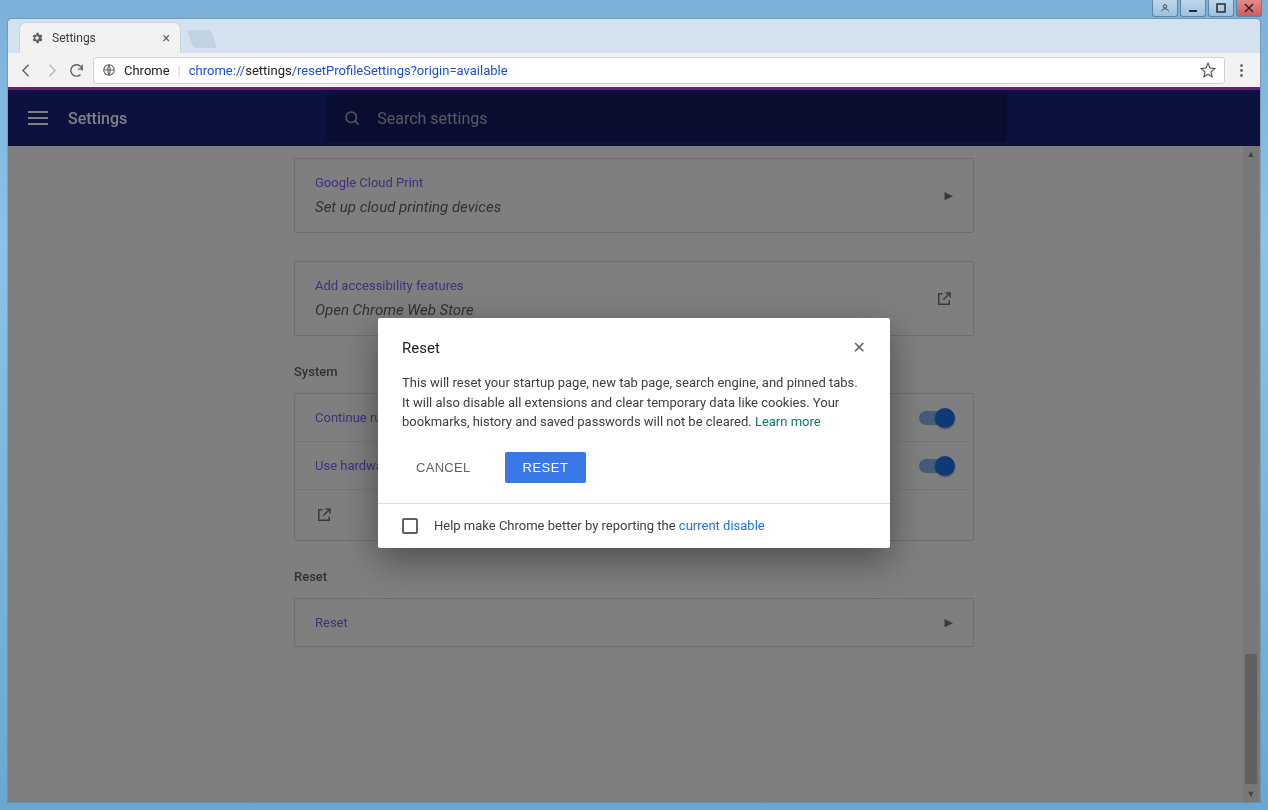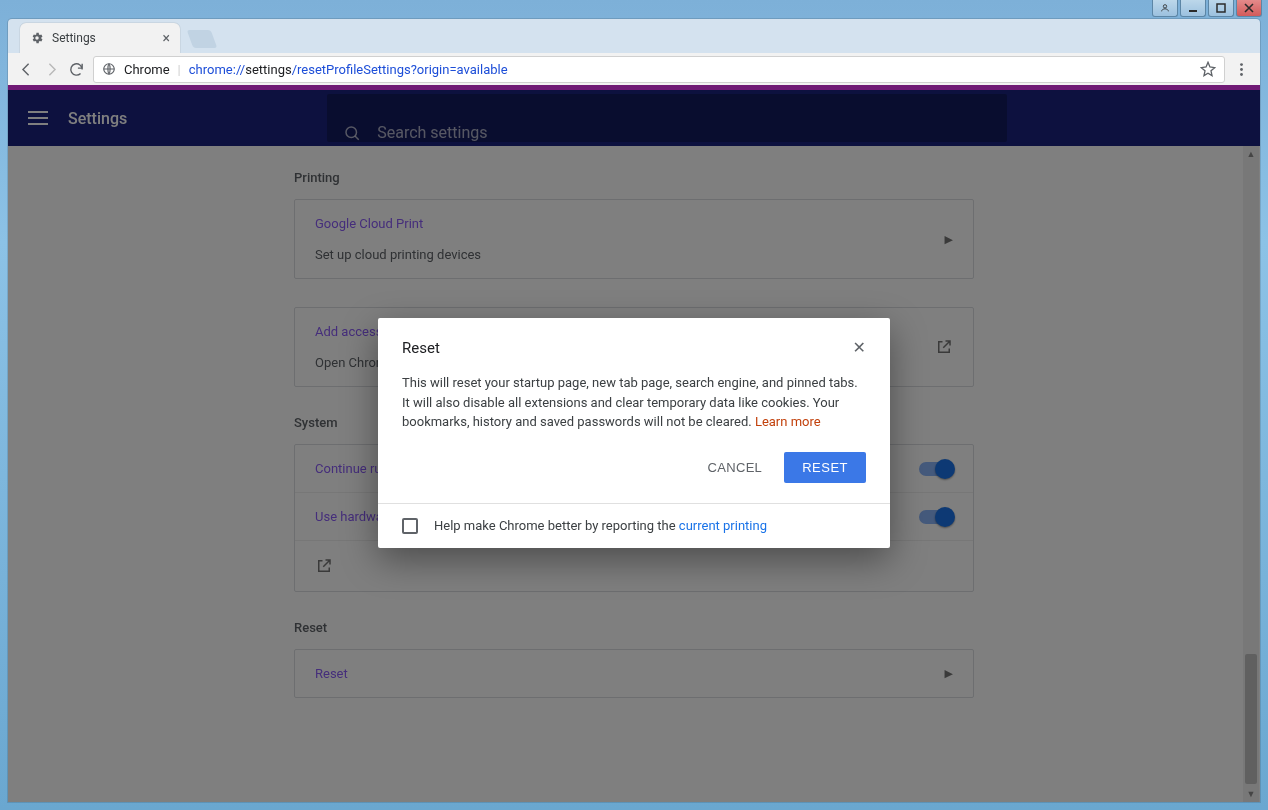--- a/index.html
+++ b/index.html
@@ -13,65 +13,65 @@
 .win-btn.close { background: linear-gradient(#e48a8a,#d25b5b); }
 
 
 .chrome-chrome { position: absolute; left: 8px; right: 8px; top: 19px; bottom: 8px; background: #d4e2ef; border-radius: 4px 4px 0 0; overflow: hidden; box-shadow: 0 0 0 1px rgba(0,0,0,.12); }
 .tabstrip { height: 34px; display: flex; align-items: flex-end; padding-left: 12px; }
 .tab { background: #f2f2f2; height: 30px; display: flex; align-items: center; padding: 0 10px 0 10px; border-radius: 6px 6px 0 0; font-size: 12px; color: #3c4043; position: relative; min-width: 160px; box-shadow: 0 -1px 0 rgba(0,0,0,.05), 1px 0 0 rgba(0,0,0,.05), -1px 0 0 rgba(0,0,0,.05); }
 .tab svg.gear { width: 14px; height: 14px; margin-right: 8px; color: #5f6368; }
 .tab .close { margin-left: auto; color: #5f6368; font-size: 14px; line-height: 1; }
 .newtab { width: 24px; height: 18px; background: #c1d3e3; margin-left: 10px; transform: skewX(20deg); border-radius: 3px; margin-bottom: 5px; }
 
-.toolbar { height: 37px; background: #f2f2f2; display: flex; align-items: center; padding: 0 10px; gap: 8px; border-bottom: 5px solid #701a75; }
+.toolbar { height: 37px; background: #f2f2f2; display: flex; align-items: center; padding: 0 10px; gap: 8px; border-bottom: 3px solid #701a75; }
 .nav-ico { width: 17px; height: 17px; color: #5f6368; display: flex; align-items: center; justify-content: center; }
 .nav-ico.disabled { color: #b9b9b9; }
 .omnibox { flex: 1; height: 27px; border: 1px solid #d0d0d0; border-radius: 3px; background: #fff; display: flex; align-items: center; padding: 0 8px; font-size: 13px; color: #3c4043; gap: 8px; }
 .omnibox .globe { width: 14px; height: 14px; color: #5f6368; }
 .omnibox .scheme { color: #202124; }
 .omnibox .url-grey { color: #1d4ed8; }
 .omnibox .url-dark { color: #202124; }
 .omnibox .star { margin-left: auto; color: #5f6368; }
 .toolbar .menu { color: #5f6368; }
 
 
 .page { position: absolute; left: 0; right: 0; top: 71px; bottom: 0; background: #fff; }
 .app-header { height: 56px; background: #1a237e; display: flex; align-items: center; padding: 0 20px; gap: 20px; color: #fff; }
 .app-header .hamburger { width: 20px; height: 14px; display: flex; flex-direction: column; justify-content: space-between; }
 .app-header .hamburger span { height: 2px; background: #fff; }
 .app-header .title { font-size: 16px; font-weight: 500; }
-.app-header .search { margin-left: 180px; flex: 0 0 680px; height: 48px; background: rgba(0,0,0,.25); border-radius: 2px; display: flex; align-items: flex-end; padding: 0 16px; gap: 16px; color: rgba(255,255,255,.65); }
+.app-header .search { margin-left: 180px; flex: 0 0 680px; height: 48px; background: rgba(0,0,0,.25); border-radius: 2px; display: flex; align-items: center; padding: 0 16px; gap: 16px; color: rgba(255,255,255,.65); }
 .app-header .search svg { width: 18px; height: 18px; }
 
 .content { position: absolute; left: 0; right: 0; top: 56px; bottom: 0; overflow-y: auto; }
 .content-inner { width: 680px; margin: 0 auto; padding: 12px 0 40px; }
 .section-label { font-size: 13px; font-weight: 500; color: #5f6368; margin: 12px 0 14px; }
 .card { background: #fff; border: 1px solid #dadce0; border-radius: 2px; margin-bottom: 28px; }
 .row { padding: 16px 20px; display: flex; align-items: center; border-top: 1px solid #eee; position: relative; }
 .row:first-child { border-top: none; }
 .row .txt { flex: 1; }
 .row .ttl { font-size: 13px; color: #8b5cf6; }
-.row .sub { font-size: 13px; color: #5f6368; margin-top: 16px; }
+.row .sub { font-size: 15px; color: #5f6368; margin-top: 8px; font-style: italic; }
 .row .chev { color: #757575; font-size: 11px; }
 .ext-icon { width: 18px; height: 18px; color: #757575; }
 .toggle { width: 34px; height: 14px; background: #8ab4f8; border-radius: 7px; position: relative; }
 .toggle::after { content: ""; position: absolute; right: -2px; top: -3px; width: 20px; height: 20px; background: #1a73e8; border-radius: 50%; box-shadow: 0 1px 2px rgba(0,0,0,.4); }
 
 
 .scrim { position: absolute; inset: 0; background: rgba(0,0,0,.5); }
 
 
 .dialog { position: absolute; width: 512px; left: 50%; transform: translateX(-50%); top: 228px; background: #fff; border-radius: 2px; box-shadow: 0 12px 36px rgba(0,0,0,.4); }
 .dialog .hdr { padding: 20px 24px 8px; display: flex; align-items: center; }
 .dialog .hdr .t { font-size: 15px; color: #202124; }
 .dialog .hdr .x { margin-left: auto; color: #5f6368; font-size: 16px; }
 .dialog .body { padding: 8px 24px 0; font-size: 13px; color: #3c4043; line-height: 1.5; }
-.dialog .body a { color: #c2410c; text-decoration: none; }
-.dialog .actions { padding: 20px 24px 20px; display: flex; justify-content: flex-end; gap: 8px; }
+.dialog .body a { color: #0f766e; text-decoration: none; }
+.dialog .actions { padding: 20px 24px 20px; display: flex; justify-content: flex-start; gap: 20px; }
 .btn-flat { background: transparent; border: none; padding: 8px 14px; font-size: 13px; font-weight: 500; color: #5f6368; letter-spacing: .3px; cursor: pointer; border-radius: 2px; }
 .btn-primary { background: #3b78e7; color: #fff; border: none; padding: 8px 18px; font-size: 13px; font-weight: 500; letter-spacing: .5px; cursor: pointer; border-radius: 2px; }
 .dialog .footer { border-top: 1px solid #e0e0e0; padding: 14px 24px; display: flex; align-items: center; gap: 16px; font-size: 13px; color: #3c4043; }
 .dialog .footer a { color: #1a73e8; text-decoration: none; }
 .chk { width: 16px; height: 16px; border: 2px solid #5f6368; border-radius: 2px; }
 
 
 .page .scrollbar { position: absolute; right: 1px; top: 56px; bottom: 0; width: 16px; background: #f1f1f1; }
 .page .scrollbar .thumb { position: absolute; left: 2px; right: 2px; bottom: 18px; height: 130px; background: #c1c1c1; border-radius: 2px; }
 .page .scrollbar .arr { position: absolute; left: 0; right: 0; height: 16px; display: flex; align-items: center; justify-content: center; color: #8a8a8a; font-size: 9px; }
@@ -170,21 +170,20 @@
           <svg viewBox="0 0 24 24" fill="none" stroke="currentColor" stroke-width="2">
               <circle cx="11" cy="11" r="7"></circle>
               <path d="M21 21l-5-5"></path>
             </svg>
           <span>Search settings</span>
         </div>
       </div>
 
       <div class="content">
         <div class="content-inner">
-          <div class="section-label">Printing</div>
           <div class="card">
             <div class="row">
               <div class="txt">
                 <div class="ttl">Google Cloud Print</div>
                 <div class="sub">Set up cloud printing devices</div>
               </div>
               <div class="chev">▶</div>
             </div>
           </div>
 
@@ -249,20 +248,20 @@
         <div class="body">
           <span>This will reset your startup page, new tab page, search engine, and pinned tabs. It will also disable all extensions and clear temporary data like cookies. Your bookmarks, history and saved passwords will not be cleared. </span><a href="#">Learn more</a>
         </div>
         <div class="actions">
           <button class="btn-flat">CANCEL</button>
           <button class="btn-primary">RESET</button>
         </div>
         <div class="footer">
           <div class="chk"></div>
           <div>
-            <span>Help make Chrome better by reporting the </span><a href="#">current printing</a>
+            <span>Help make Chrome better by reporting the </span><a href="#">current disable</a>
           </div>
         </div>
       </div>
 
     </div>
   </div>
 </div>
 
 </body></html>

